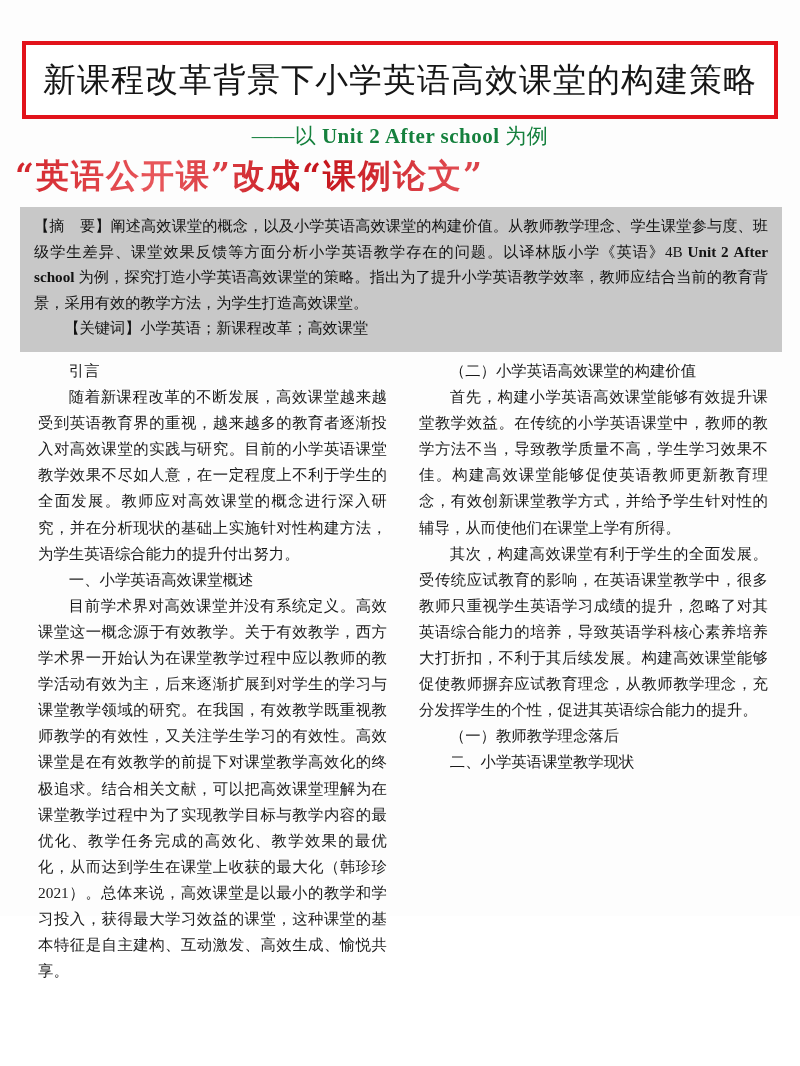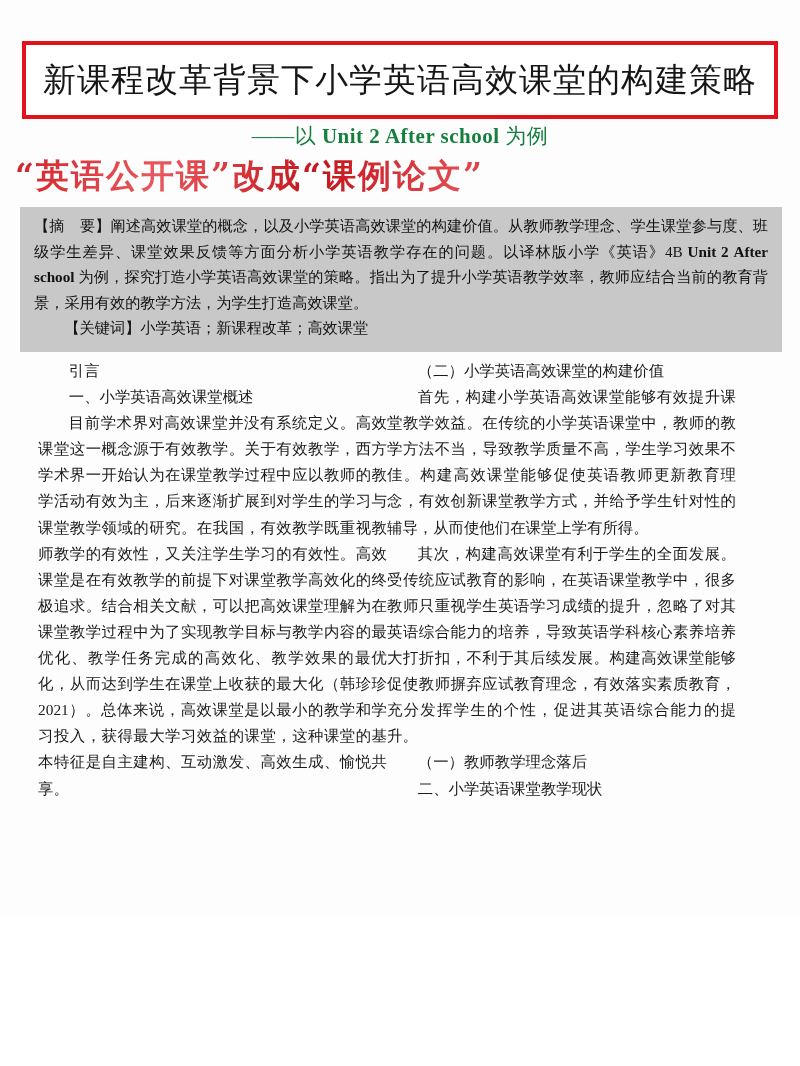--- a/index.html
+++ b/index.html
@@ -107,20 +107,21 @@
   .abstract-line b { font-weight: bold; }
 
   
   .columns {
     position: absolute;
     left: 38px;
     top: 358px;
     width: 730px;
     height: 700px;
     display: flex;
+    gap: 32px;
   }
   .col {
     width: 349px;
     font-size: 15.4px;
     line-height: 26.1px;
     color: #1a1a1a;
   }
   .col p {
     margin: 0;
     text-align: justify;
@@ -150,27 +151,28 @@
     </div>
     <div class="abstract-line">
       <span style="display:inline-block;width:2em;"></span><span>【关键词】小学英语；新课程改革；高效课堂</span>
     </div>
   </div>
 
   <div class="columns">
 
     <div class="col">
       <p class="p-head">引言</p>
+      <p class="p-indent">随着新课程改革的不断发展，高效课堂越来越受到英语教育界的重视，越来越多的教育者逐渐投入对高效课堂的实践与研究。目前的小学英语课堂教学效果不尽如人意，在一定程度上不利于学生的全面发展。教师应对高效课堂的概念进行深入研究，并在分析现状的基础上实施针对性构建方法，为学生英语综合能力的提升付出努力。</p>
       <p class="p-head">一、小学英语高效课堂概述</p>
       <p class="p-indent">目前学术界对高效课堂并没有系统定义。高效课堂这一概念源于有效教学。关于有效教学，西方学术界一开始认为在课堂教学过程中应以教师的教学活动有效为主，后来逐渐扩展到对学生的学习与课堂教学领域的研究。在我国，有效教学既重视教师教学的有效性，又关注学生学习的有效性。高效课堂是在有效教学的前提下对课堂教学高效化的终极追求。结合相关文献，可以把高效课堂理解为在课堂教学过程中为了实现教学目标与教学内容的最优化、教学任务完成的高效化、教学效果的最优化，从而达到学生在课堂上收获的最大化（韩珍珍　2021）。总体来说，高效课堂是以最小的教学和学习投入，获得最大学习效益的课堂，这种课堂的基本特征是自主建构、互动激发、高效生成、愉悦共享。</p>
     </div>
 
     <div class="col">
       <p class="p-head">（二）小学英语高效课堂的构建价值</p>
       <p class="p-indent">首先，构建小学英语高效课堂能够有效提升课堂教学效益。在传统的小学英语课堂中，教师的教学方法不当，导致教学质量不高，学生学习效果不佳。构建高效课堂能够促使英语教师更新教育理念，有效创新课堂教学方式，并给予学生针对性的辅导，从而使他们在课堂上学有所得。</p>
-      <p class="p-indent">其次，构建高效课堂有利于学生的全面发展。受传统应试教育的影响，在英语课堂教学中，很多教师只重视学生英语学习成绩的提升，忽略了对其英语综合能力的培养，导致英语学科核心素养培养大打折扣，不利于其后续发展。构建高效课堂能够促使教师摒弃应试教育理念，有效落实素质教育，充分发挥学生的个性，促进其英语综合能力的提升。</p>
+      <p class="p-indent">其次，构建高效课堂有利于学生的全面发展。受传统应试教育的影响，在英语课堂教学中，很多教师只重视学生英语学习成绩的提升，忽略了对其英语综合能力的培养，导致英语学科核心素养培养大打折扣，不利于其后续发展。构建高效课堂能够促使教师摒弃应试教育理念，从教师教学理念，充分发挥学生的个性，促进其英语综合能力的提升。</p>
       <p class="p-head">（一）教师教学理念落后</p>
       <p class="p-head">二、小学英语课堂教学现状</p>
     </div>
 
   </div>
 
 </div>
 
 </body></html>

